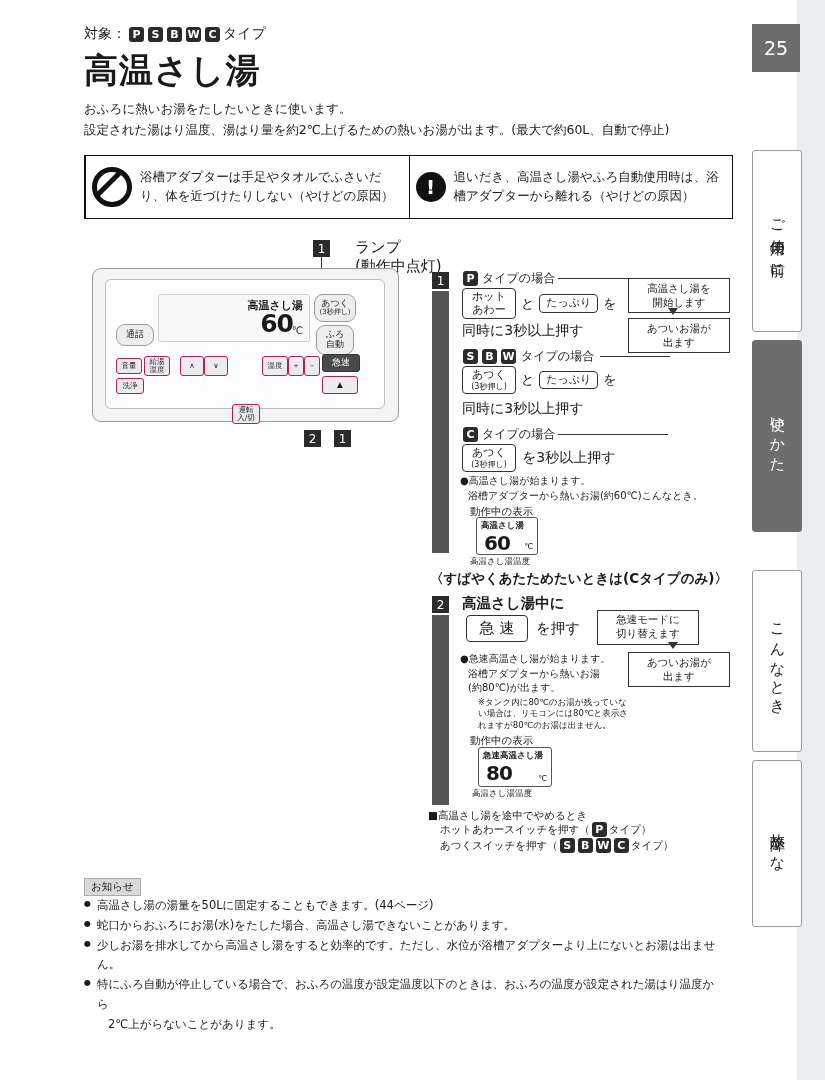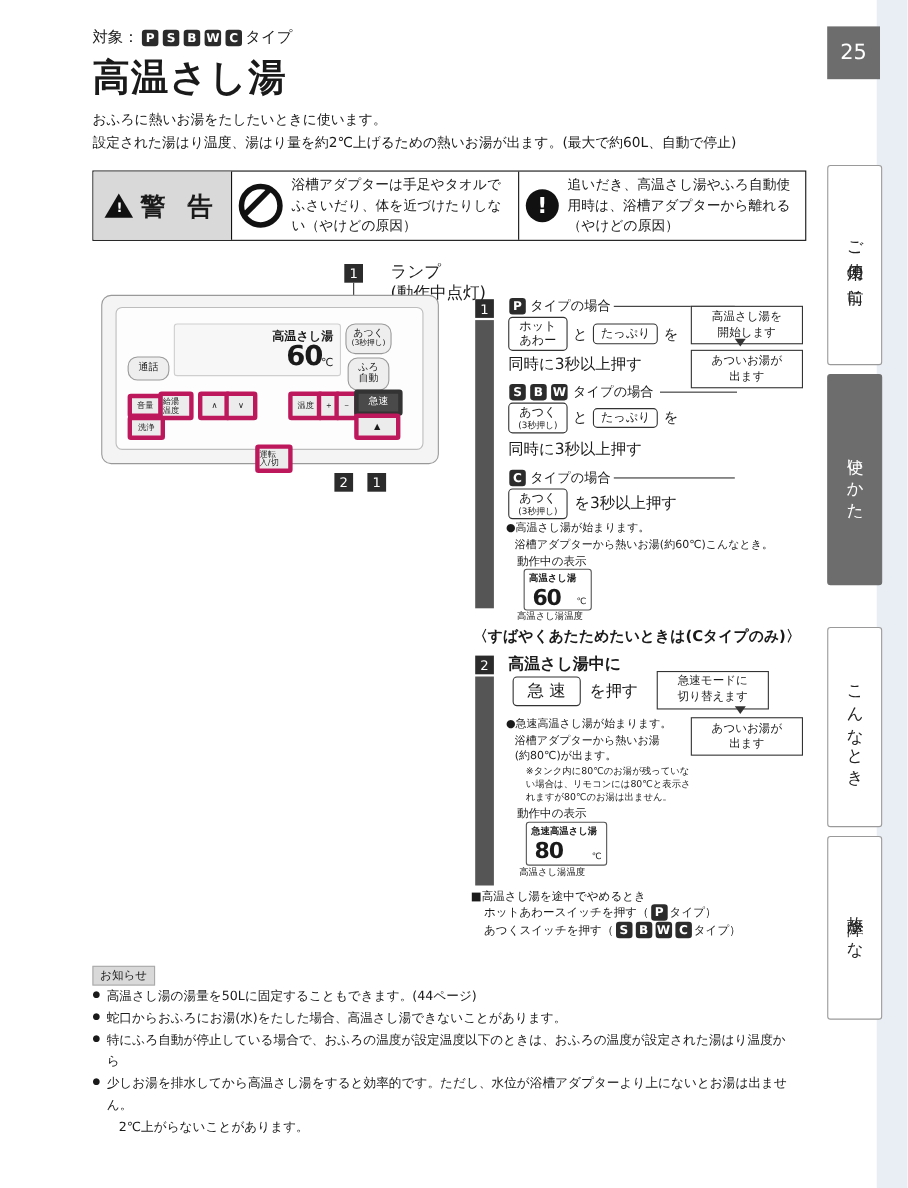--- a/index.html
+++ b/index.html
@@ -55,22 +55,22 @@
   .remote-inner{position:absolute;left:12px;top:10px;width:278px;height:128px;border:1px solid #bdbdbd;border-radius:6px;background:#fdfdfd;}
   .lcd{position:absolute;left:52px;top:14px;width:150px;height:46px;border:1px solid #cfcfcf;background:#f7f7f7;border-radius:3px;}
   .lcd .lab{position:absolute;right:6px;top:3px;font-size:11px;font-weight:bold;}
   .lcd .num{position:absolute;right:16px;top:14px;font-size:25px;font-weight:bold;letter-spacing:-1px;}
   .lcd .unitc{position:absolute;right:6px;top:30px;font-size:10px;}
   .btn-oval{
     position:absolute;border:1px solid #9a9a9a;border-radius:9px;background:#eee;
     display:flex;align-items:center;justify-content:center;font-size:9px;text-align:center;line-height:1.1;
   }
   .rowbtn{
-    position:absolute;border:4px solid #be185d;border-radius:3px;background:#ececec;
-    display:flex;align-items:center;justify-content:center;font-size:7.5px;text-align:left;line-height:1.05;
+    position:absolute;border:1px solid #be185d;border-radius:3px;background:#ececec;
+    display:flex;align-items:center;justify-content:center;font-size:7.5px;text-align:center;line-height:1.05;
   }
   .callout-num{
     position:absolute;width:17px;height:17px;background:#2b2b2b;color:#fff;font-size:12px;
     display:flex;align-items:center;justify-content:center;
   }
   .lampnote{position:absolute;font-size:15px;line-height:1.25;}
 
   
   .stepbar{position:absolute;width:17px;background:#555;}
   .stepnum{position:absolute;width:17px;height:17px;background:#2b2b2b;color:#fff;font-size:12px;display:flex;align-items:center;justify-content:center;}
@@ -130,24 +130,20 @@
       <span>タイプ</span>
     </div>
 
     <div class="title">高温さし湯</div>
     <div class="lead">
       <div>おふろに熱いお湯をたしたいときに使います。</div>
       <div>設定された湯はり温度、湯はり量を約2℃上げるための熱いお湯が出ます。(最大で約60L、自動で停止)</div>
     </div>
 
     <div class="warnbox">
-      <div class="w-left">
-        <div class="warn-tri"></div>
-        <div class="w-label">警 告</div>
-      </div>
       <div class="w-cell">
         <div class="ban"></div>
         <div class="txt">浴槽アダプターは手足やタオルでふさいだり、体を近づけたりしない（やけどの原因）</div>
       </div>
       <div class="w-cell">
         <div class="excl">!</div>
         <div class="txt">追いだき、高温さし湯やふろ自動使用時は、浴槽アダプターから離れる（やけどの原因）</div>
       </div>
     </div>
 
@@ -308,19 +304,19 @@
       <span class="badge">B</span>
       <span class="badge">W</span>
       <span class="badge">C</span>
       <span>タイプ）</span>
     </div>
 
     <div class="notice-head">お知らせ</div>
     <div class="notice-list">
       <div>高温さし湯の湯量を50Lに固定することもできます。(44ページ)</div>
       <div>蛇口からおふろにお湯(水)をたした場合、高温さし湯できないことがあります。</div>
+      <div>少しお湯を排水してから高温さし湯をすると効率的です。ただし、水位が浴槽アダプターより上にないとお湯は出ません。</div>
       <div>特にふろ自動が停止している場合で、おふろの温度が設定温度以下のときは、おふろの温度が設定された湯はり温度から</div>
-      <div>少しお湯を排水してから高温さし湯をすると効率的です。ただし、水位が浴槽アダプターより上にないとお湯は出ません。</div>
       <div class="sub">2℃上がらないことがあります。</div>
     </div>
 
   </div>
 </div>
 
 </body></html>

